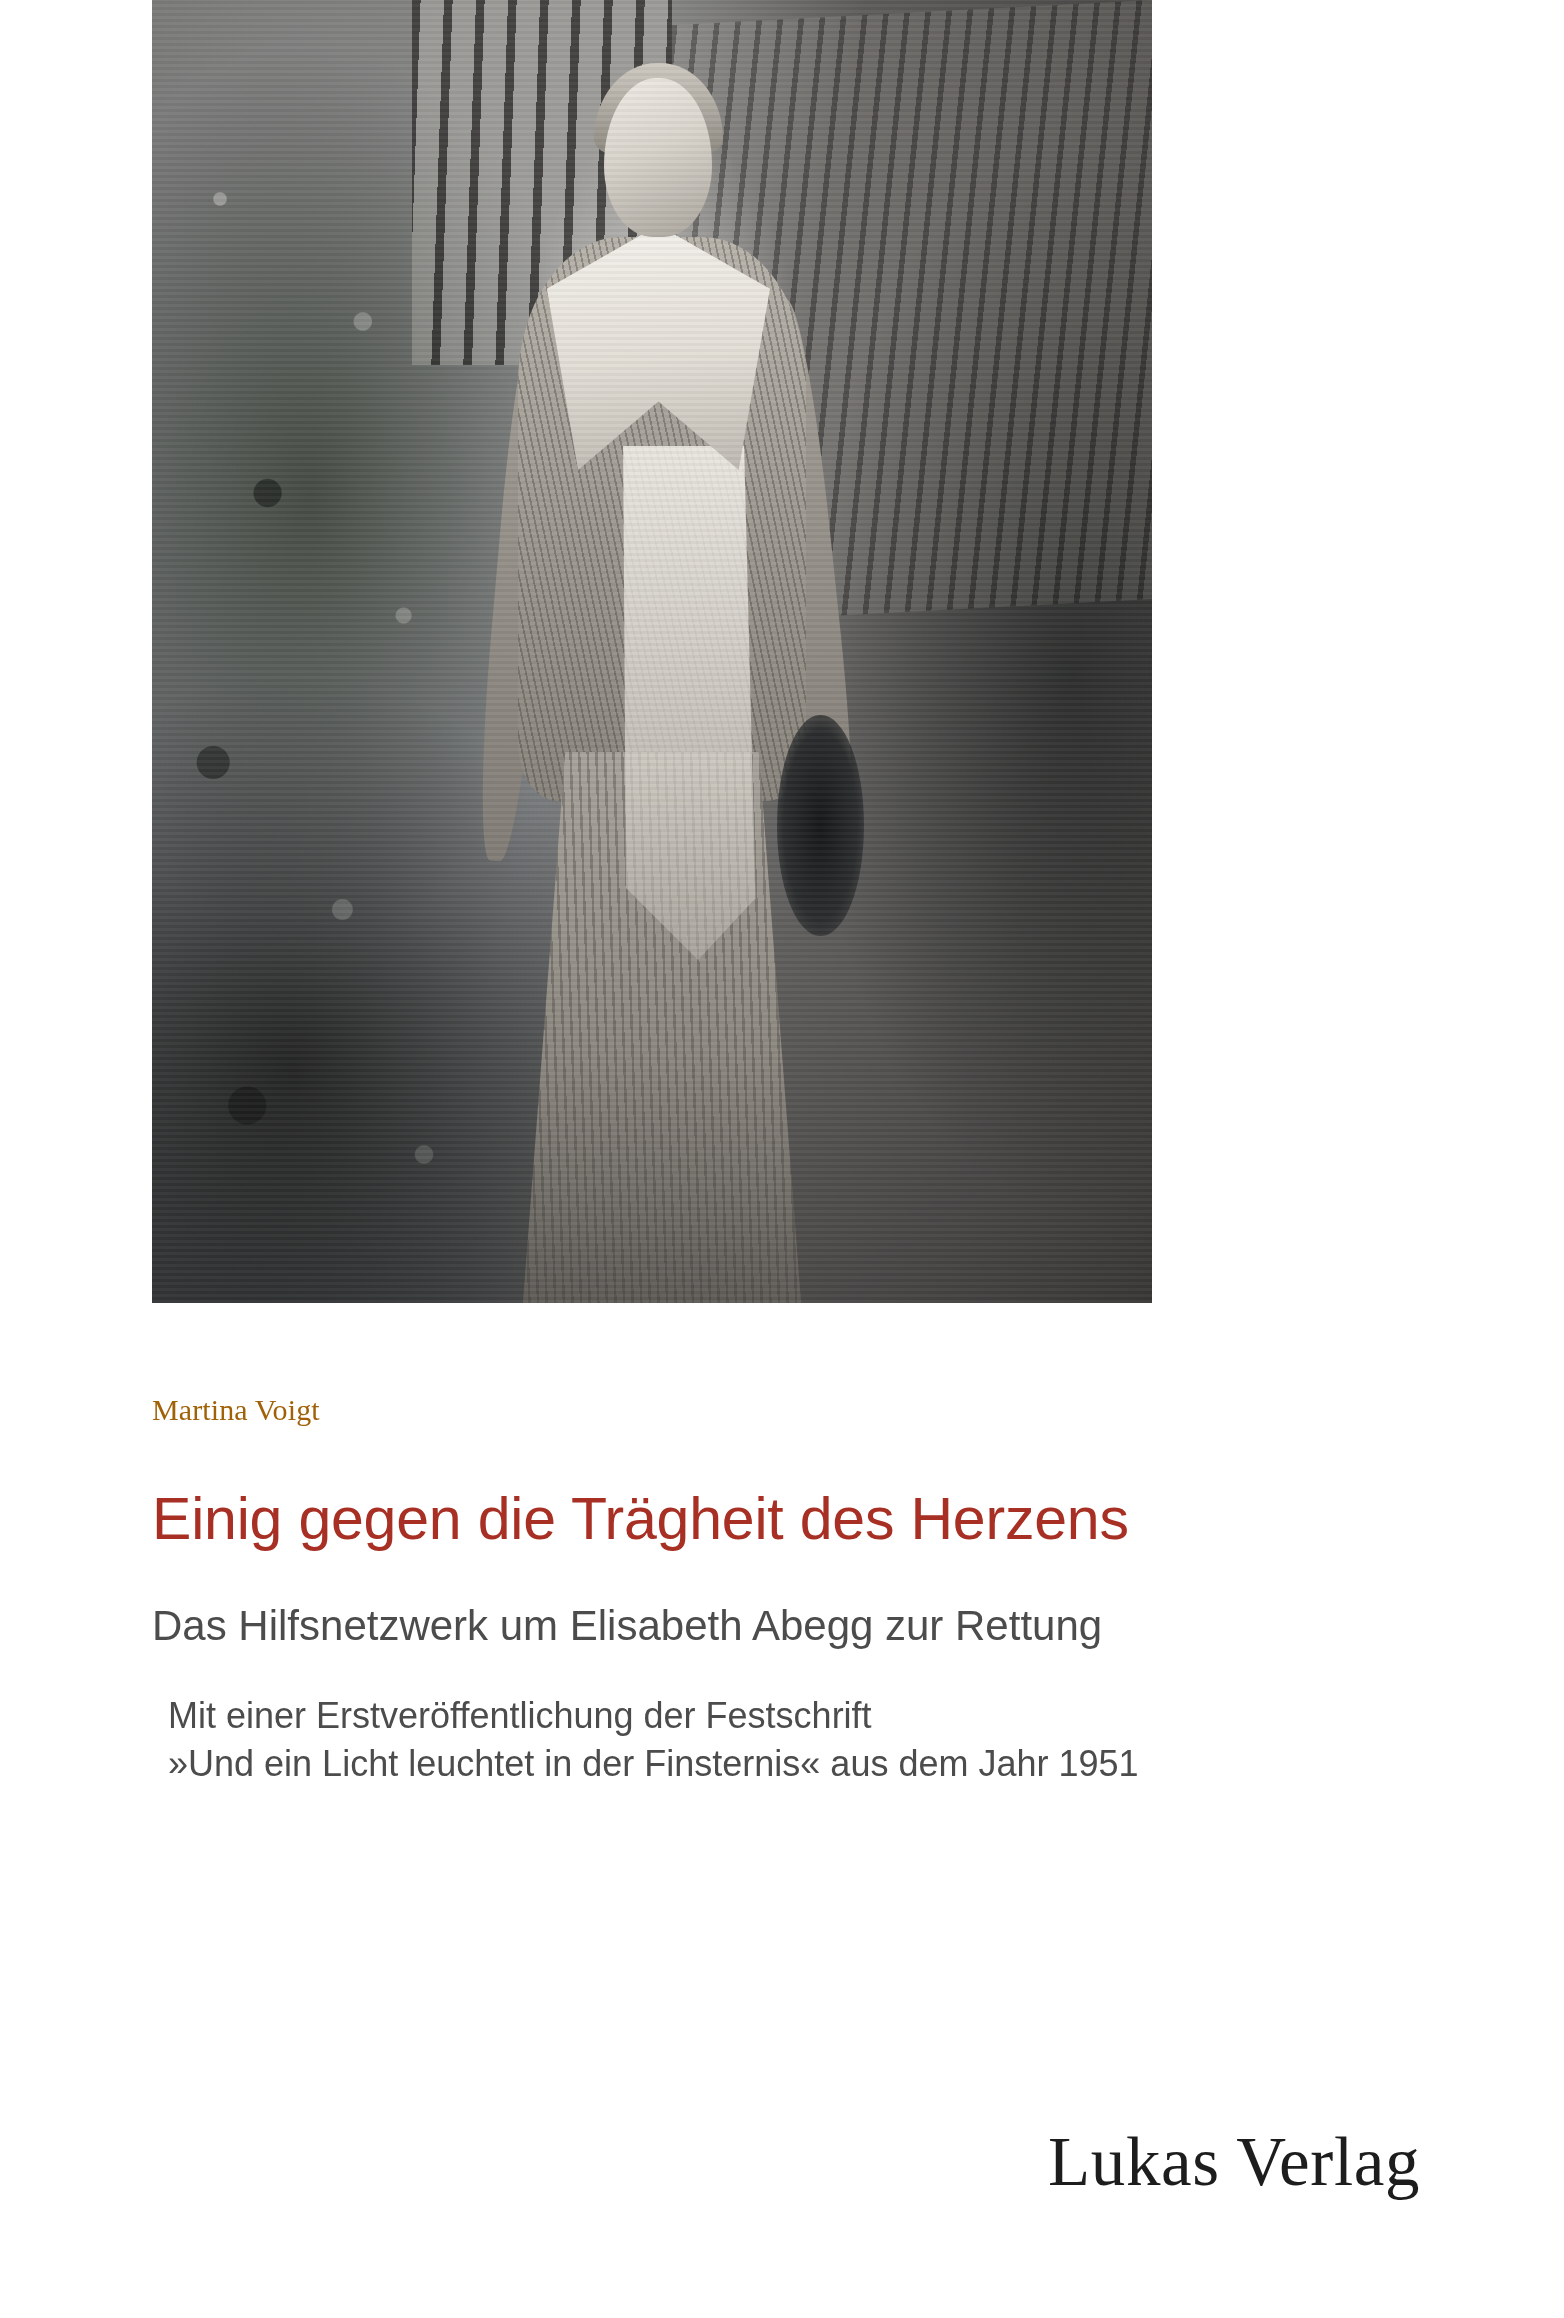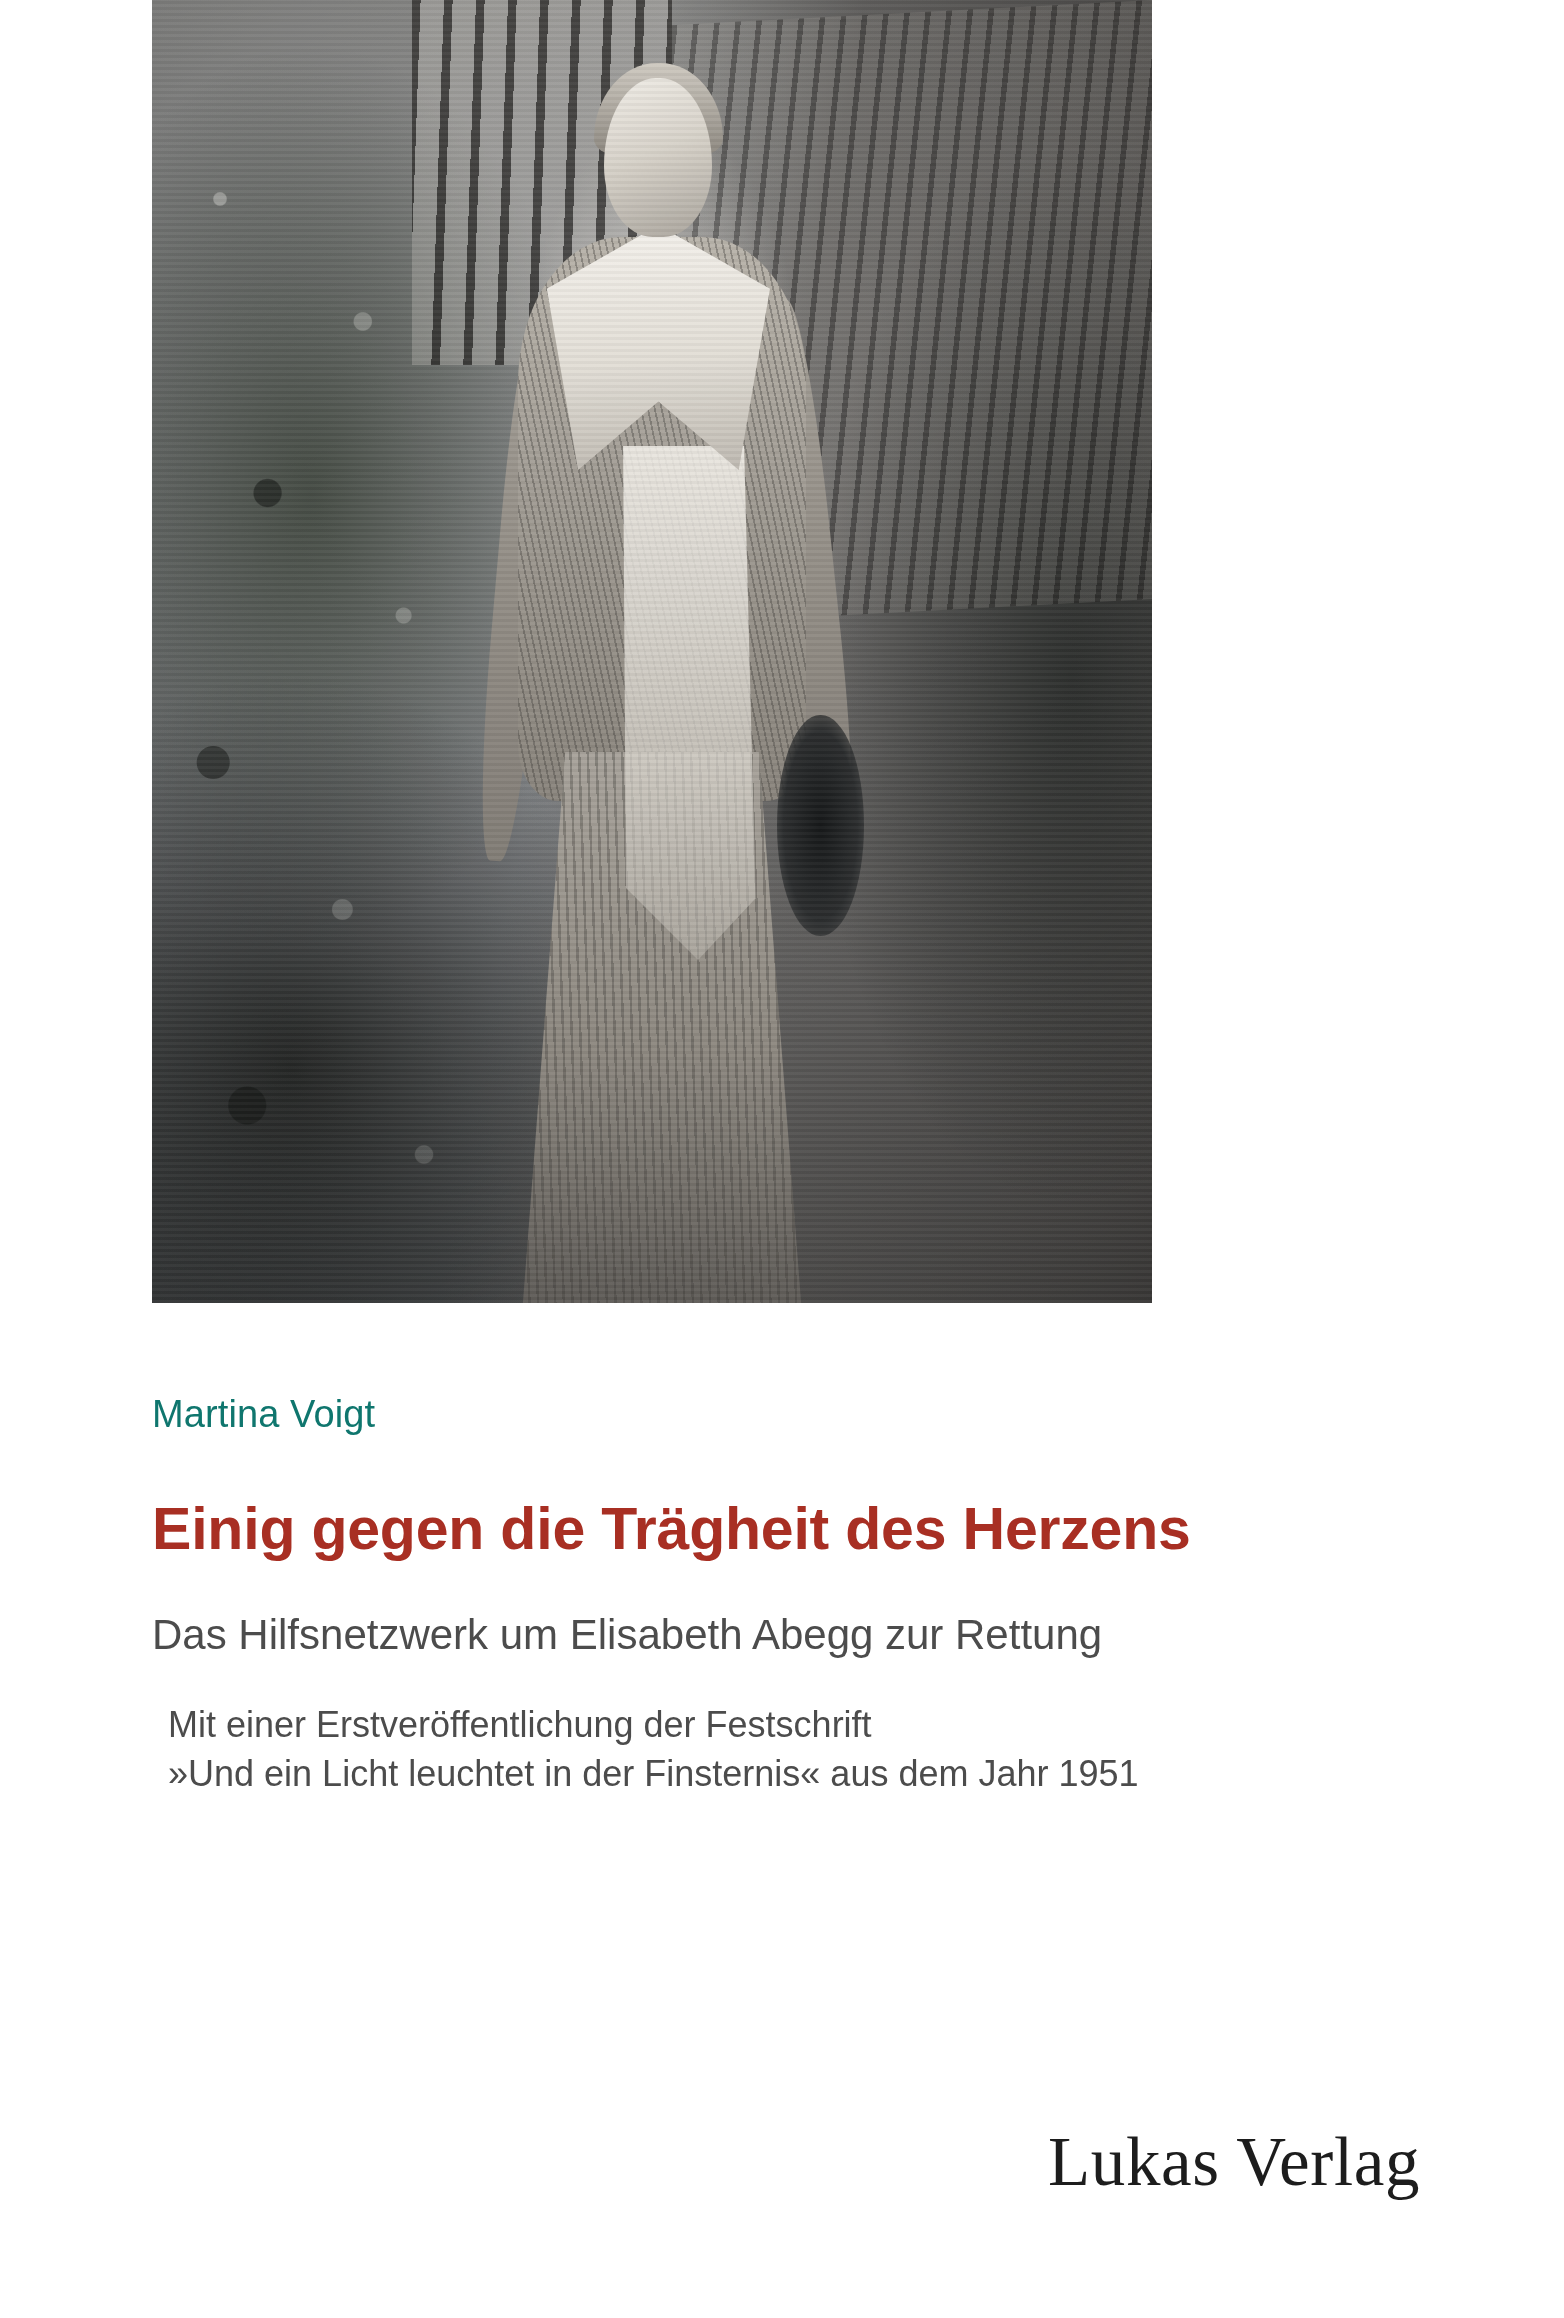--- a/index.html
+++ b/index.html
@@ -202,30 +202,31 @@
 
   
   .text-block {
     position: absolute;
     left: 152px;
     top: 1392px;
     width: 1264px;
   }
 
   .author {
-    font-size: 38px;
+    font-size: 30px;
     line-height: 1.18;
-    color: #0f766e;
+    color: #a16207;
     letter-spacing: 0.1px;
     margin: 0 0 59px 0;
+    font-family: Liberation Serif, serif;
   }
 
   .title {
     font-size: 59px;
-    font-weight: bold;
+    font-weight: normal;
     color: #a82f23;
     line-height: 1.14;
     letter-spacing: -0.2px;
     margin: 16px 0 44px 0;
   }
 
   .subtitle {
     font-size: 42px;
     color: #4c4c4c;
     line-height: 1.33;

